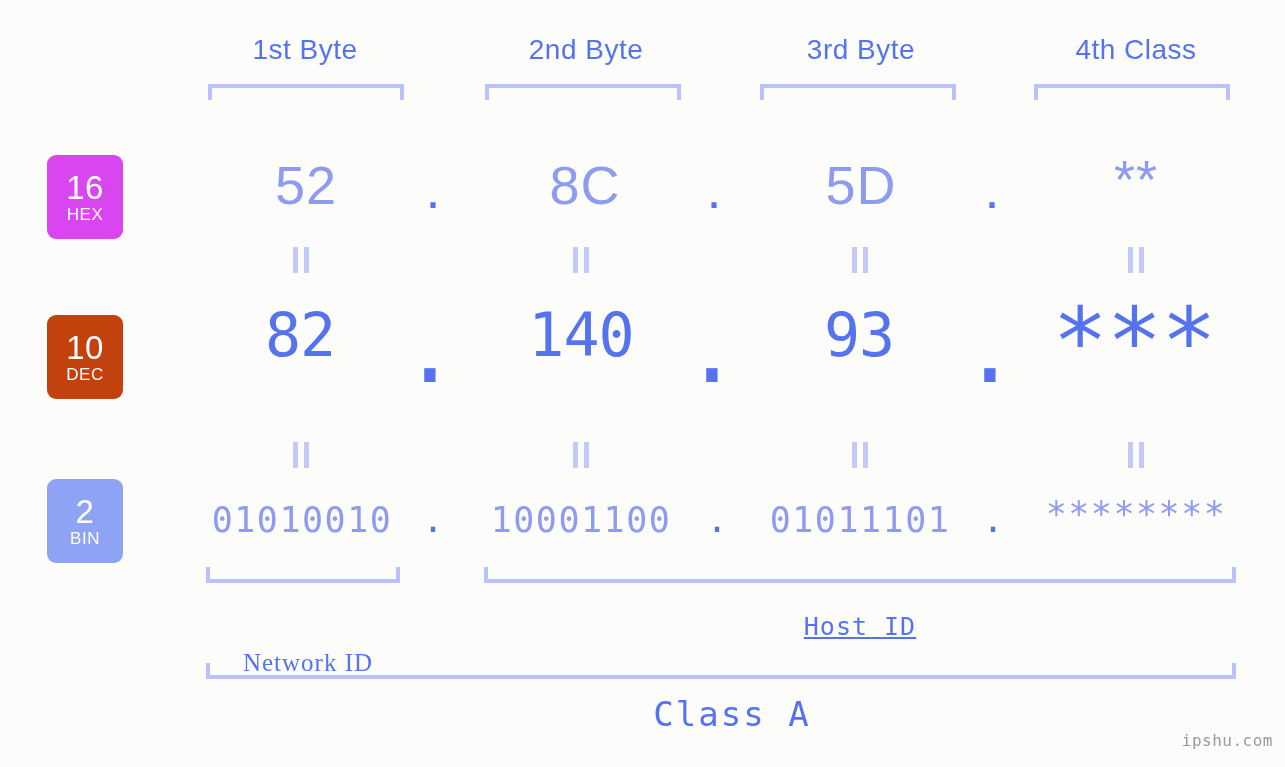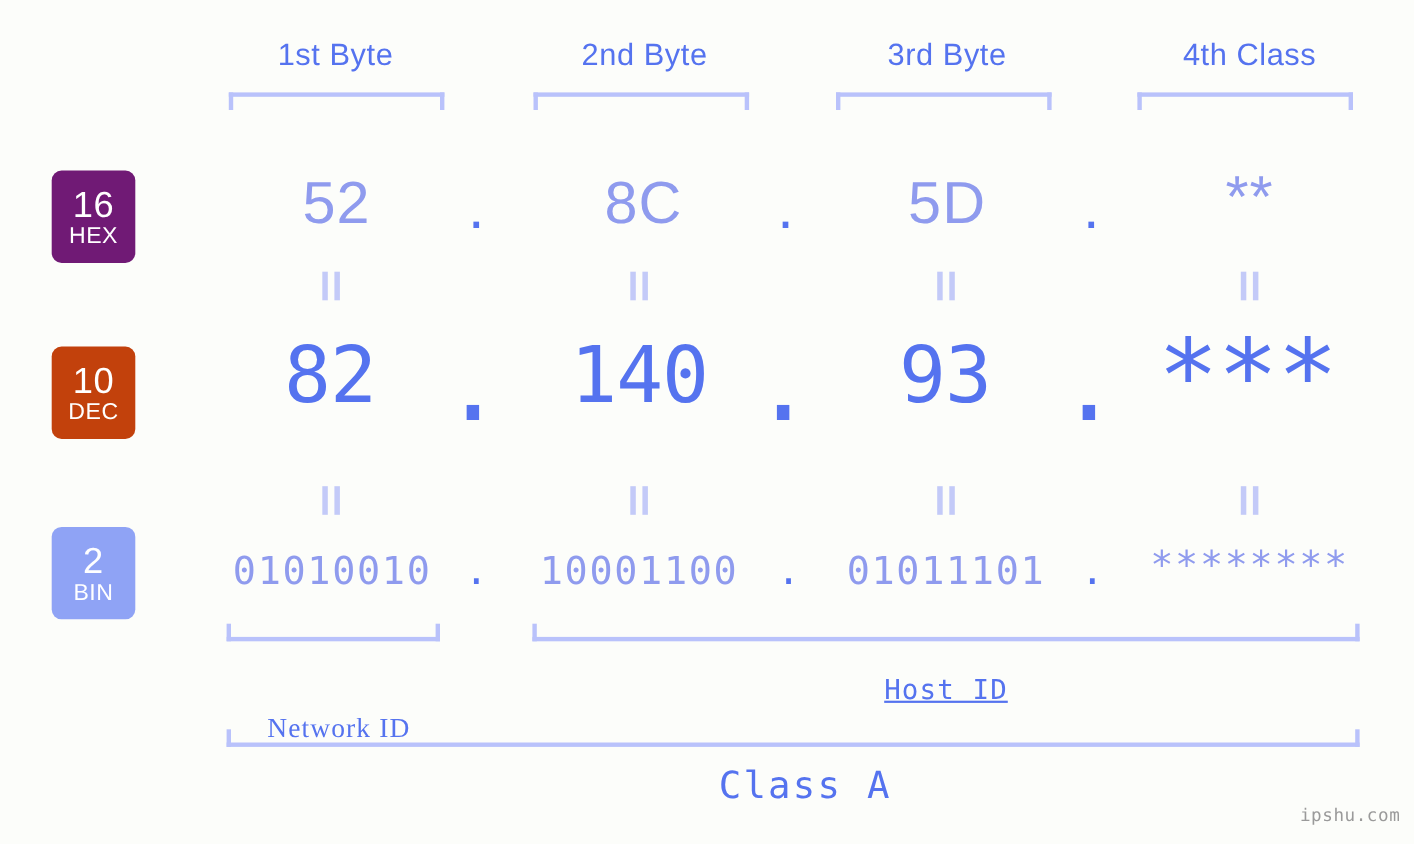--- a/index.html
+++ b/index.html
@@ -56,21 +56,21 @@
     line-height:1;
   }
   .badge .num {
     font-family:"Liberation Sans", sans-serif;
     font-size:33px;
     font-weight:400;
     letter-spacing:0.5px;
   }
   .badge .abbr {
     font-family:"Liberation Sans", sans-serif;
-    font-size:21px;
+    font-size:17px;
     font-weight:400;
     margin-top:2px;
     letter-spacing:0.5px;
   }
 
   
   .val {
     position:absolute;
     text-align:center;
     white-space:nowrap;
@@ -85,21 +85,21 @@
   }
   .hex-dot {
     font-family:"Liberation Sans", sans-serif;
     font-size:54px;
     color:#5573ef;
     line-height:1;
   }
 
   .dec-val {
     font-family:"DejaVu Sans Mono", monospace;
-    font-size:71px;
+    font-size:60px;
     color:#5573ef;
     letter-spacing:-1px;
   }
   .dec-val.mask {
     font-family:"DejaVu Sans Mono", monospace;
     font-size:92px;
     color:#5573ef;
   }
   .dec-dot {
     font-family:"DejaVu Sans Mono", monospace;
@@ -177,21 +177,21 @@
   <div class="abs byte-label" style="left:180px; top:36px; width:250px;">1st Byte</div>
   <div class="abs byte-label" style="left:461px; top:36px; width:250px;">2nd Byte</div>
   <div class="abs byte-label" style="left:736px; top:36px; width:250px;">3rd Byte</div>
   <div class="abs byte-label" style="left:1011px; top:36px; width:250px;">4th Class</div>
 
   <div class="bracket bracket-down" style="left:208px; top:84px; width:196px;"></div>
   <div class="bracket bracket-down" style="left:485px; top:84px; width:196px;"></div>
   <div class="bracket bracket-down" style="left:760px; top:84px; width:196px;"></div>
   <div class="bracket bracket-down" style="left:1034px; top:84px; width:196px;"></div>
 
-  <div class="badge" style="left:47px; top:155px; background:#701a75;">
+  <div class="badge" style="left:47px; top:155px; background:#d946ef;">
     <span class="num">16</span>
     <span class="abbr">HEX</span>
   </div>
   <div class="badge" style="left:47px; top:315px; background:#c2410c;">
     <span class="num">10</span>
     <span class="abbr">DEC</span>
   </div>
   <div class="badge" style="left:47px; top:479px; background:#8fa3f5;">
     <span class="num">2</span>
     <span class="abbr">BIN</span>

